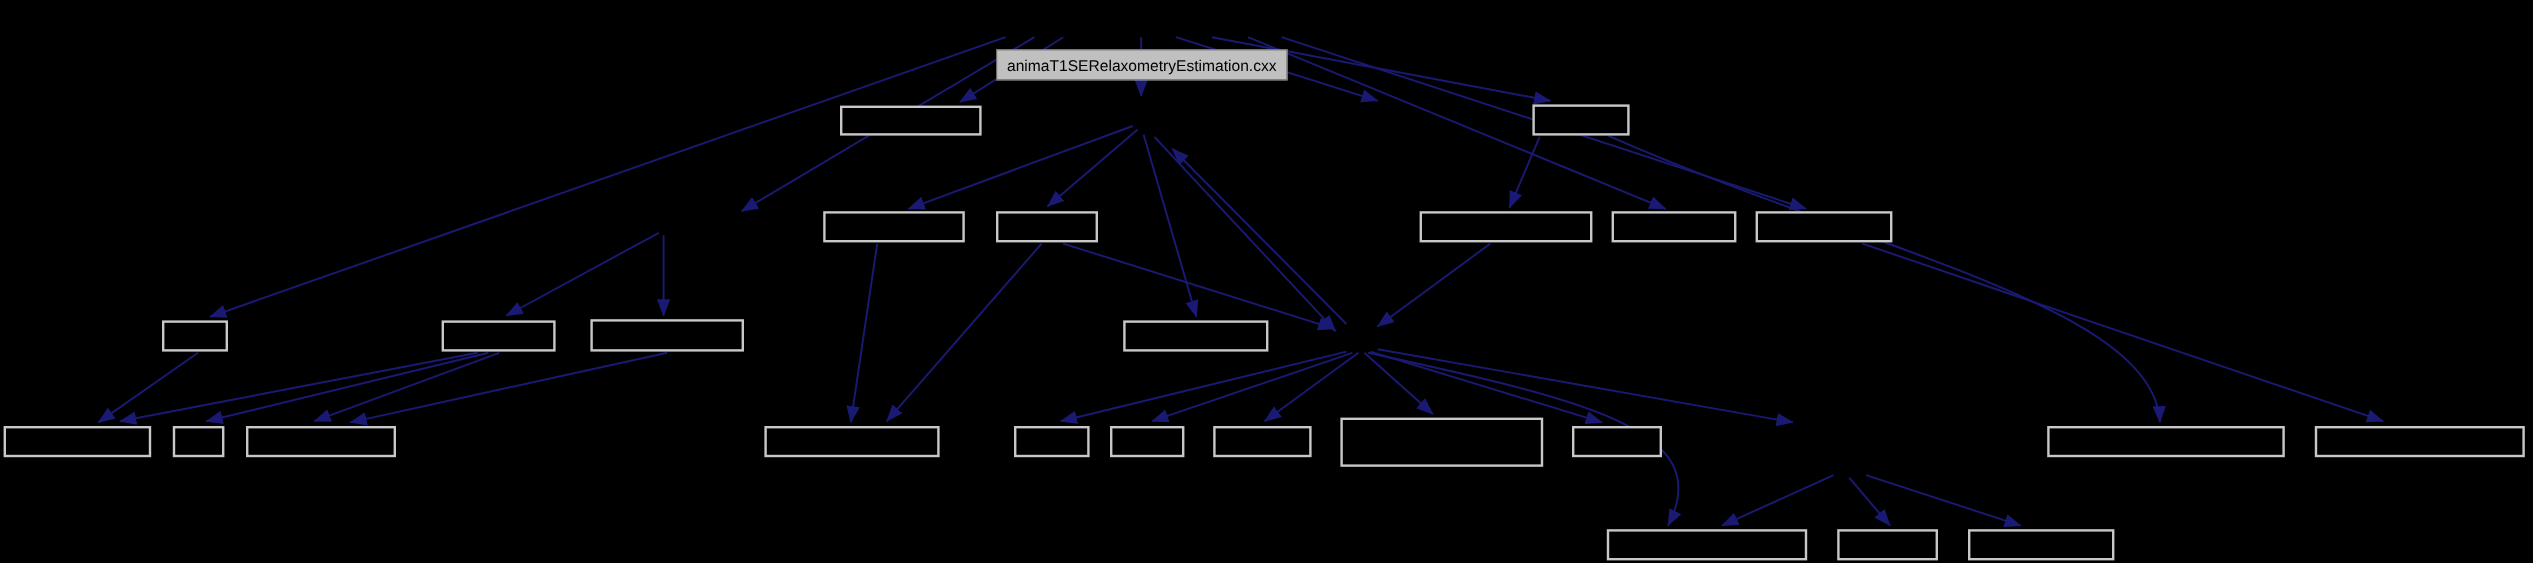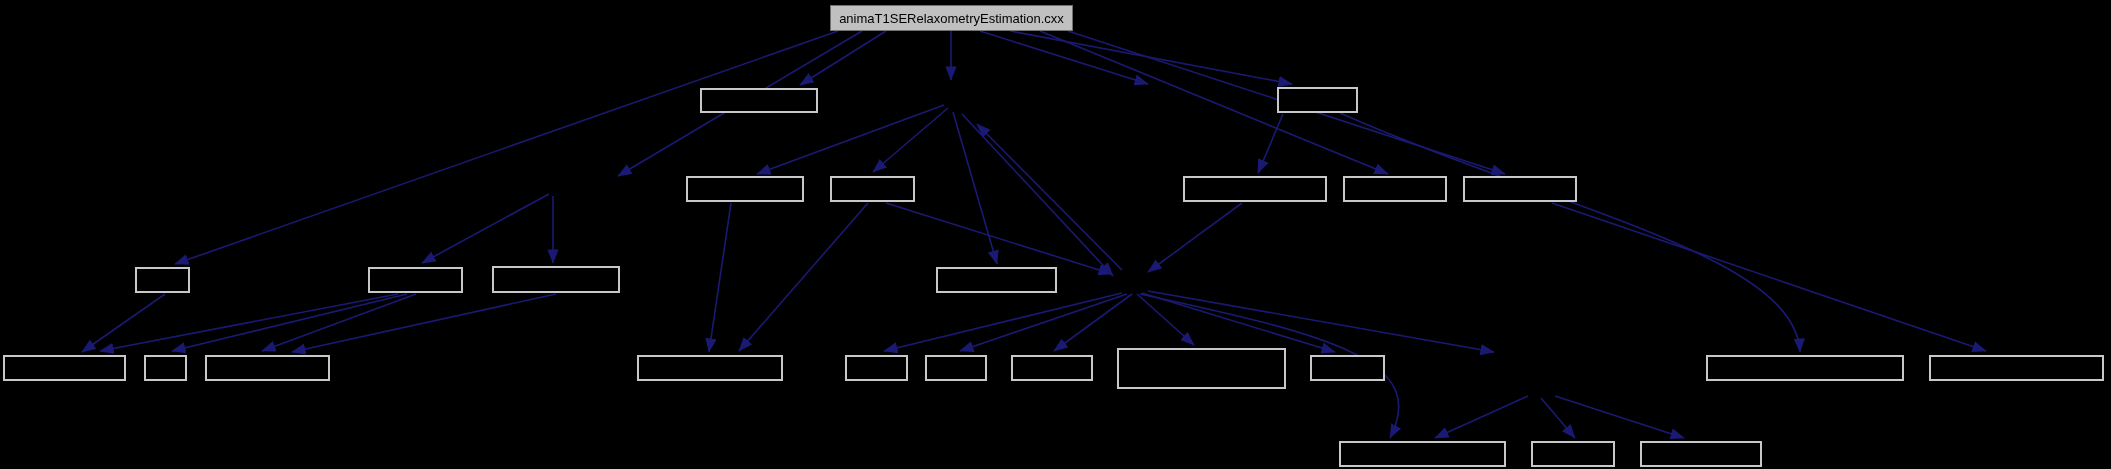--- a/index.html
+++ b/index.html
@@ -3,21 +3,21 @@
 <meta charset="utf-8">
 <style>
   html,body{margin:0;padding:0;background:#000;}
   #stage{position:relative;width:2111px;height:469px;background:#000;overflow:hidden;
          font-family:"Liberation Sans", sans-serif;}
   #edges{position:absolute;left:0;top:0;z-index:1;}
   .node{position:absolute;box-sizing:border-box;background:#000;
         border:2px solid #c8c8c8;z-index:2;}
   .root{position:absolute;box-sizing:border-box;z-index:3;
         display:flex;align-items:center;justify-content:center;
-        font-size:13px;white-space:nowrap;}
+        font-size:13px;white-space:nowrap;margin-top:36px;}
 </style>
 </head>
 <body>
 
 <div id="stage" style="background: rgb(0, 0, 0);">
   <svg id="edges" width="2111" height="469" viewBox="0 0 2111 469">
       <defs>
         <marker id="arr" markerWidth="11" markerHeight="9" refX="8.5" refY="3.5" orient="auto">
           <polygon points="0,0 9,3.5 0,7" fill="#1a1a75"></polygon>
         </marker>

